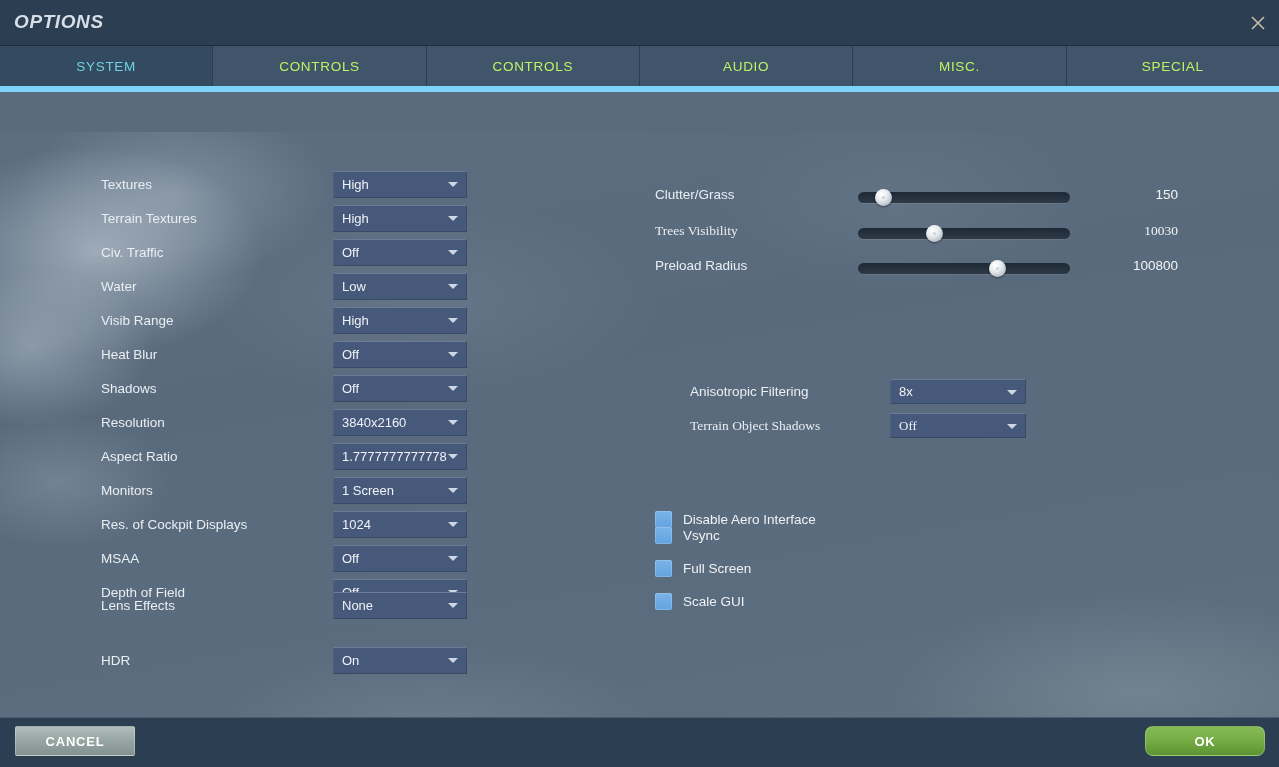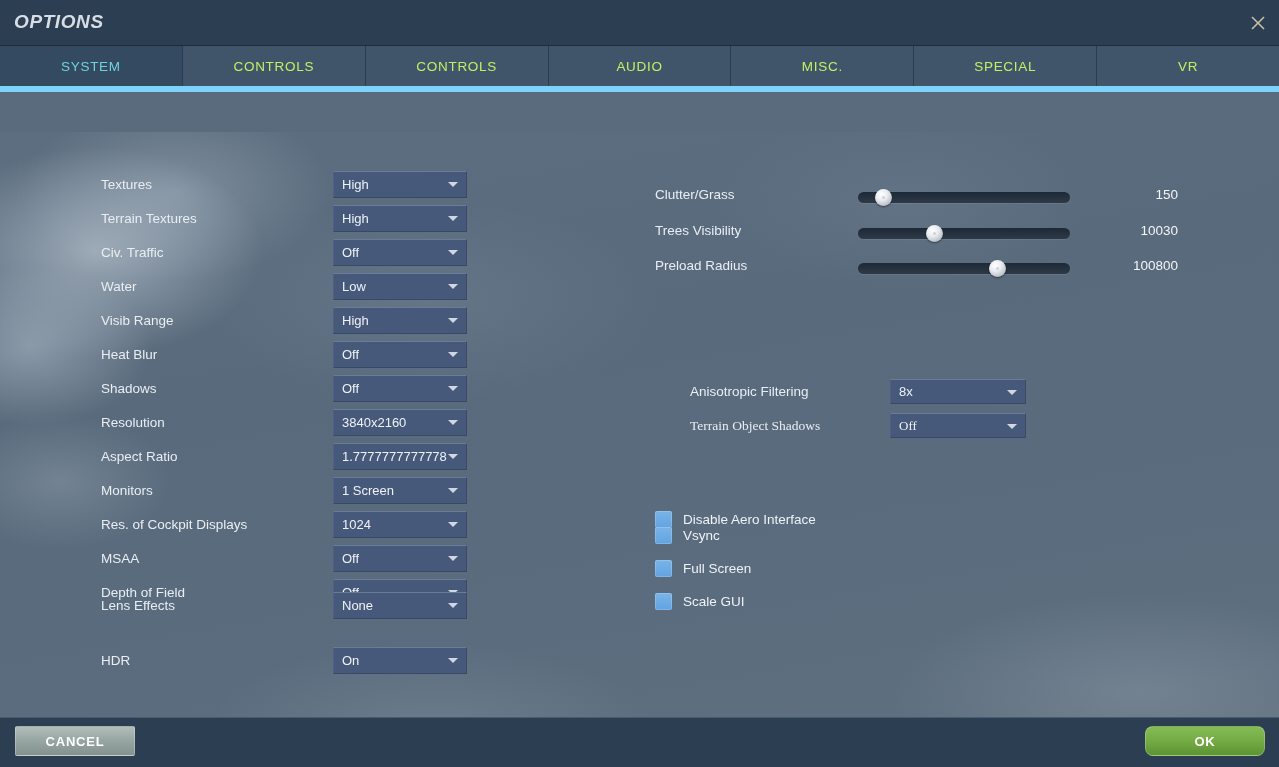--- a/index.html
+++ b/index.html
@@ -312,21 +312,20 @@
     </div>
   </div>
 
   <div id="tabbar">
       <div class="tab active">SYSTEM</div>
       <div class="tab">CONTROLS</div>
       <div class="tab">CONTROLS</div>
       <div class="tab">AUDIO</div>
       <div class="tab">MISC.</div>
       <div class="tab">SPECIAL</div>
-      <div class="tab">VR</div>
     </div>
 
   <div id="body-area">
     <div id="left-col">
         <div class="setting-row" style="top: 35px;">
           <div class="setting-label">Textures</div>
           <div class="dropdown">
             <div class="dropdown-value">High</div>
             <div class="dropdown-arrow"></div>
           </div>
@@ -431,21 +430,21 @@
         </div>
       </div>
     <div id="slider-col">
         <div class="slider-row" style="top: 49px; left: 0px; width: 1279px;">
           <div class="slider-label">Clutter/Grass</div>
           <div class="slider-track">
             <div class="slider-knob" style="left: 12%;"></div>
           </div>
           <div class="slider-value">150</div>
         </div>
-        <div class="slider-row" style="top: 84.5px; left: 0px; width: 1279px;">
+        <div class="slider-row" style="top: 84.5px; left: 0px; width: 1279px; font-family: Liberation Serif, serif;">
           <div class="slider-label">Trees Visibility</div>
           <div class="slider-track">
             <div class="slider-knob" style="left: 36%;"></div>
           </div>
           <div class="slider-value">10030</div>
         </div>
         <div class="slider-row" style="top: 120px; left: 0px; width: 1279px;">
           <div class="slider-label">Preload Radius</div>
           <div class="slider-track">
             <div class="slider-knob" style="left: 66%;"></div>

